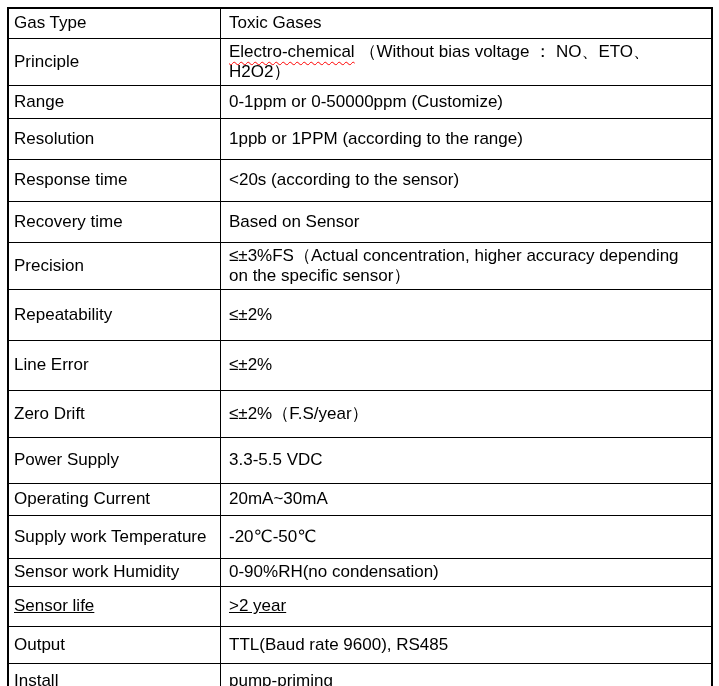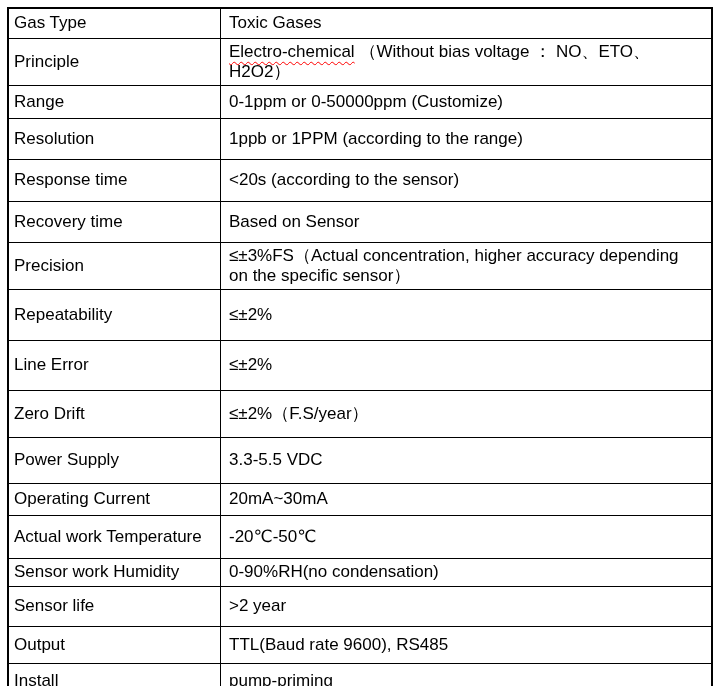--- a/index.html
+++ b/index.html
@@ -41,21 +41,21 @@
   tr:nth-child(5)  { height: 42px; }
   tr:nth-child(6)  { height: 41px; }
   tr:nth-child(7)  { height: 43px; padding-left: 8px; }
   tr:nth-child(8)  { height: 51px; }
   tr:nth-child(9)  { height: 50px; }
   tr:nth-child(10) { height: 47px; margin-top: 28px; }
   tr:nth-child(11) { height: 46px; }
   tr:nth-child(12) { height: 32px; }
   tr:nth-child(13) { height: 43px; }
   tr:nth-child(14) { height: 28px; }
-  tr:nth-child(15) { height: 40px; }
+  tr:nth-child(15) { height: 40px; text-decoration: underline; }
   tr:nth-child(16) { height: 37px; }
   tr:nth-child(17) { height: 37px; }
   
   tr:nth-child(13) td.label { text-align: justify; }
   
   .squiggle {
     text-decoration-line: underline;
     text-decoration-style: wavy;
     text-decoration-color: #ff0000;
     text-decoration-thickness: 1px;
@@ -109,21 +109,21 @@
     </tr>
     <tr>
       <td class="label">Power Supply</td>
       <td class="value">3.3-5.5 VDC</td>
     </tr>
     <tr>
       <td class="label">Operating Current</td>
       <td class="value">20mA~30mA</td>
     </tr>
     <tr>
-      <td class="label">Actual work Temperature</td>
+      <td class="label">Supply work Temperature</td>
       <td class="value">-20℃-50℃</td>
     </tr>
     <tr>
       <td class="label">Sensor work Humidity</td>
       <td class="value">0-90%RH(no condensation)</td>
     </tr>
     <tr>
       <td class="label">Sensor life</td>
       <td class="value">&gt;2 year</td>
     </tr>

